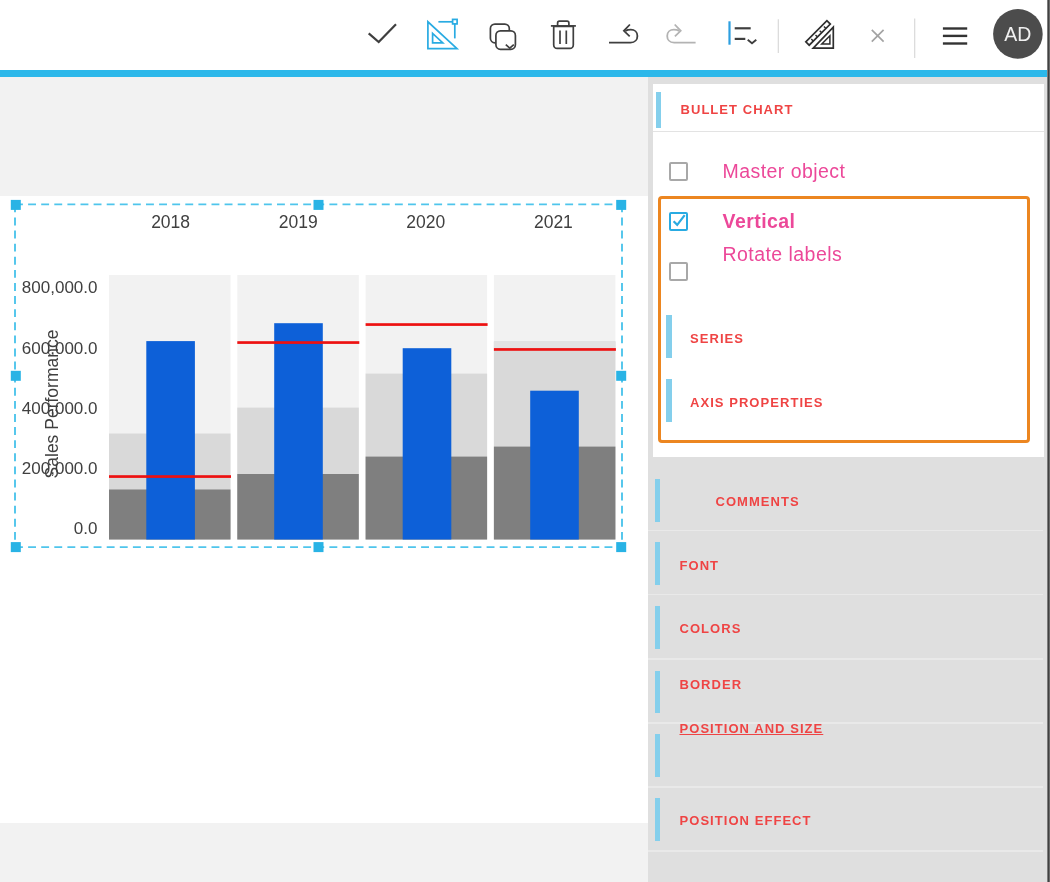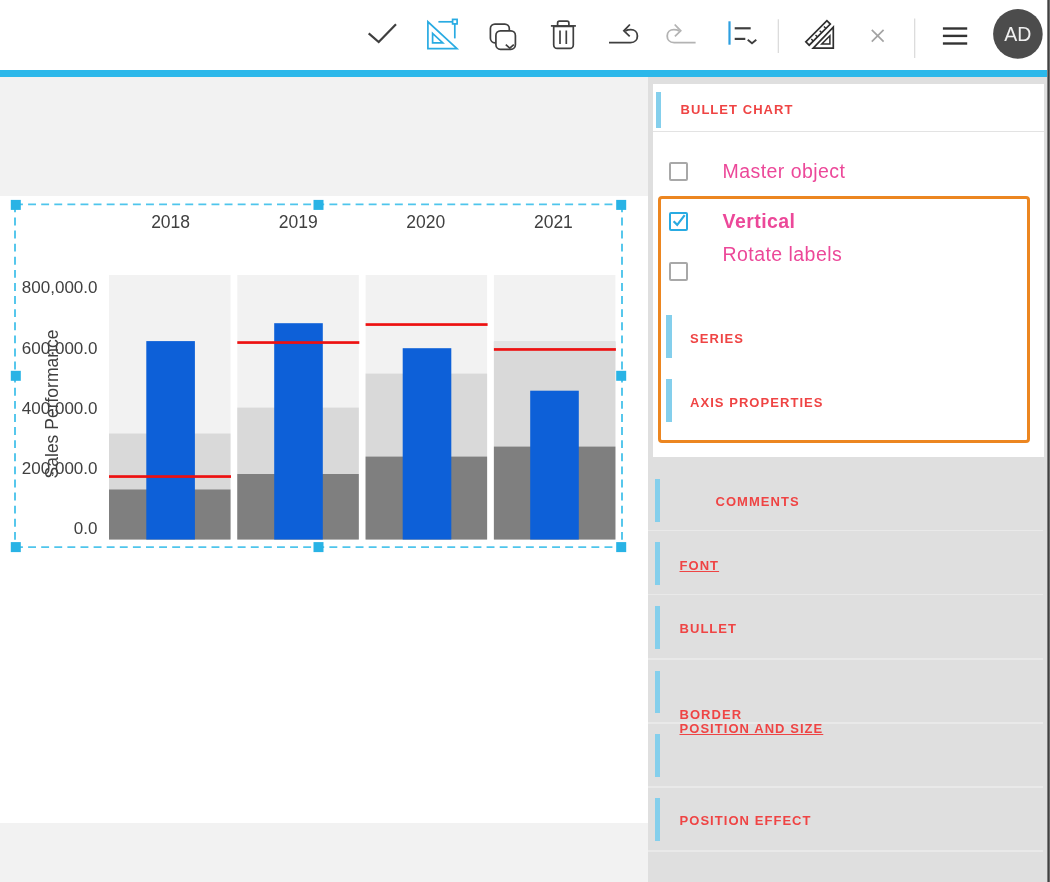--- a/index.html
+++ b/index.html
@@ -130,25 +130,25 @@
   <div class="abs" style="left:648px;top:529.8px;width:395px;height:1.5px;background:#e9e9e9;"></div>
   <div class="abs" style="left:648px;top:593.9px;width:395px;height:1.5px;background:#e9e9e9;"></div>
   <div class="abs" style="left:648px;top:658.0px;width:395px;height:1.5px;background:#e9e9e9;"></div>
   <div class="abs" style="left:648px;top:722.1px;width:395px;height:1.5px;background:#e9e9e9;"></div>
   <div class="abs" style="left:648px;top:786.2px;width:395px;height:1.5px;background:#e9e9e9;"></div>
   <div class="abs" style="left:648px;top:850.3px;width:395px;height:1.5px;background:#e9e9e9;"></div>
 
   <div class="abs accent" style="left:654.9px;top:479.3px;height:42.5px;"></div>
   <div class="abs hdr" style="left:679.5px;top:493.5px;margin-left:36px;">COMMENTS</div>
   <div class="abs accent" style="left:654.9px;top:542.3px;height:42.5px;"></div>
-  <div class="abs hdr" style="left:679.5px;top:557.5px;text-decoration:underline;">FONT</div>
+  <div class="abs hdr" style="left:679.5px;top:557.5px;">FONT</div>
   <div class="abs accent" style="left:654.9px;top:606.4px;height:42.5px;"></div>
-  <div class="abs hdr" style="left:679.5px;top:621px;">BULLET</div>
+  <div class="abs hdr" style="left:679.5px;top:621px;">COLORS</div>
   <div class="abs accent" style="left:654.9px;top:670.5px;height:42.5px;"></div>
-  <div class="abs hdr" style="left:679.5px;top:707px;">BORDER</div>
+  <div class="abs hdr" style="left:679.5px;top:677px;">BORDER</div>
   <div class="abs accent" style="left:654.9px;top:734.2px;height:42.5px;"></div>
   <div class="abs hdr" style="left:679.5px;top:721px;text-decoration:underline;">POSITION AND SIZE</div>
   <div class="abs accent" style="left:654.9px;top:798.3px;height:42.5px;"></div>
   <div class="abs hdr" style="left:679.5px;top:812.5px;">POSITION EFFECT</div>
 
   <div class="abs" id="toolbar"></div>
   <svg class="abs" style="left:0;top:0" width="1050" height="70" viewBox="0 0 1050 70">
 
     <path d="M368.7,33.3 L378.7,42 L396,24.3" stroke="#3f3f3f" stroke-width="2.2" fill="none"></path>
 

